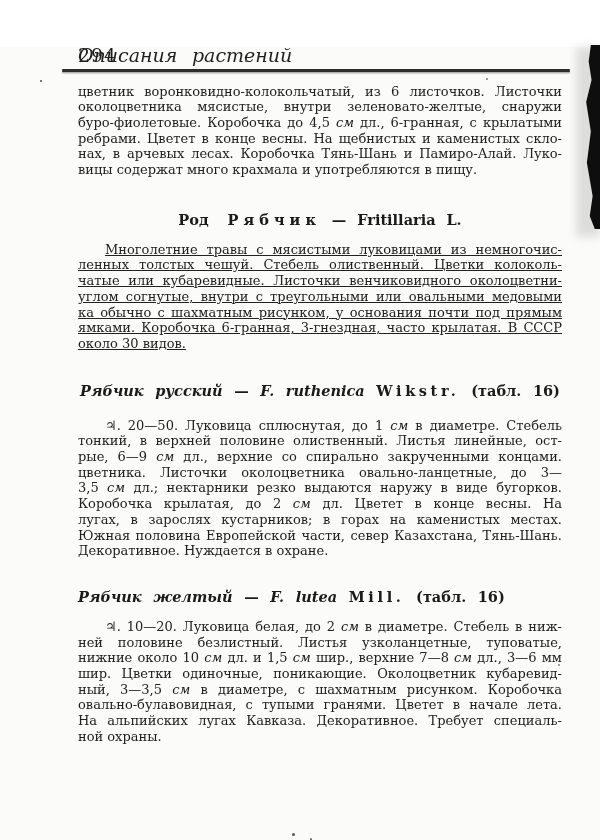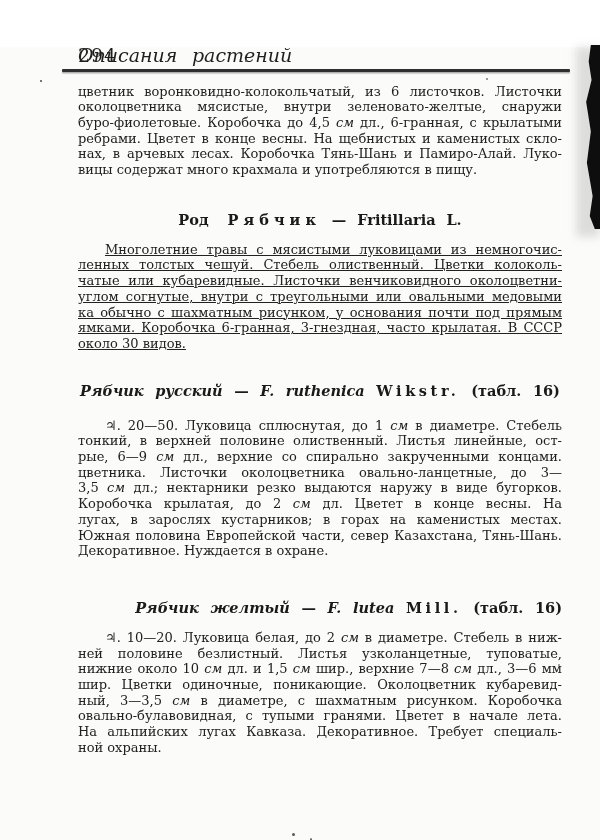--- a/index.html
+++ b/index.html
@@ -41,21 +41,21 @@
   .h-genus{
     margin:32px 38px 0 78px;font-size:14.5px;line-height:19px;
     font-weight:bold;text-align:center;word-spacing:.4em;color:#1a1a1a;
   }
   .h-genus .spaced{letter-spacing:.35em;margin-left:8px;}
   .h-species{
     margin:0 38px 0 78px;font-size:14.5px;line-height:19px;
     font-weight:bold;color:#1a1a1a;
   }
   .h-sp1{margin-top:29px;text-align:justify;text-align-last:justify;padding:0 2px;}
-  .h-sp2{margin-top:39px;text-align:right;word-spacing:.45em;}
+  .h-sp2{margin-top:28px;text-align:left;word-spacing:.45em;}
   .h-species .bi{font-style:italic;}
   .h-species .author{letter-spacing:.25em;}
   
   .binding-halo{
     position:absolute;top:0;right:0;width:24px;height:190px;
     background:rgba(90,90,90,.18);filter:blur(4px);
   }
   .binding-strip{
     position:absolute;top:-2px;right:-2px;width:18px;height:184px;
     background:#0e0e0e;

